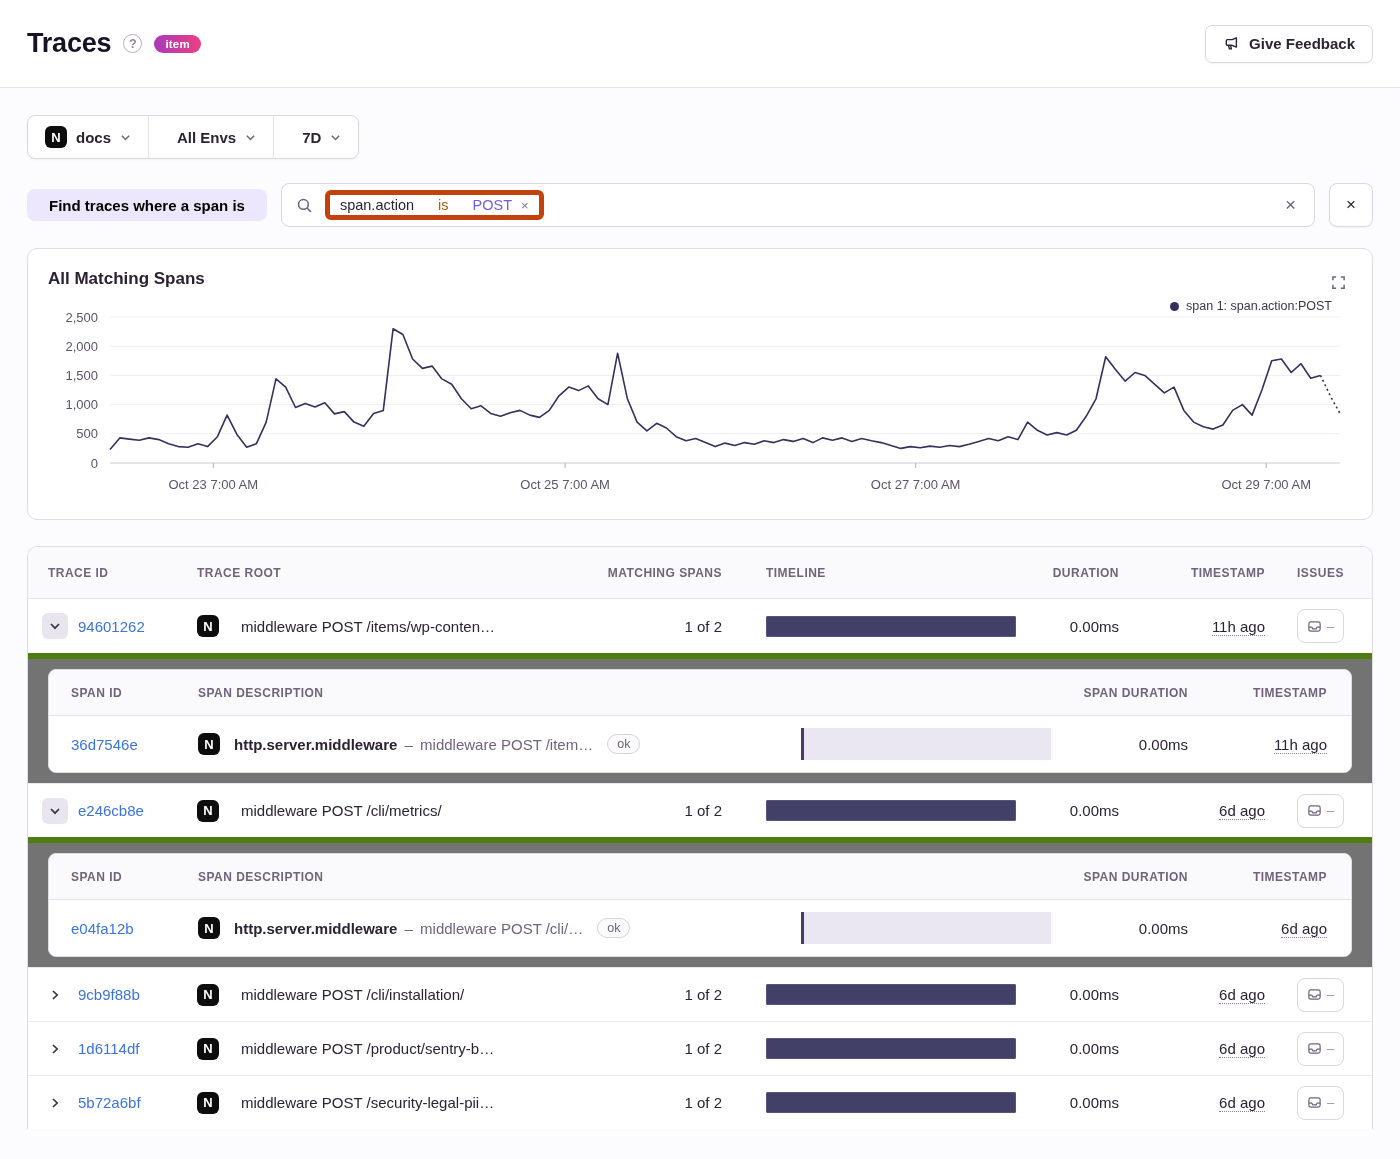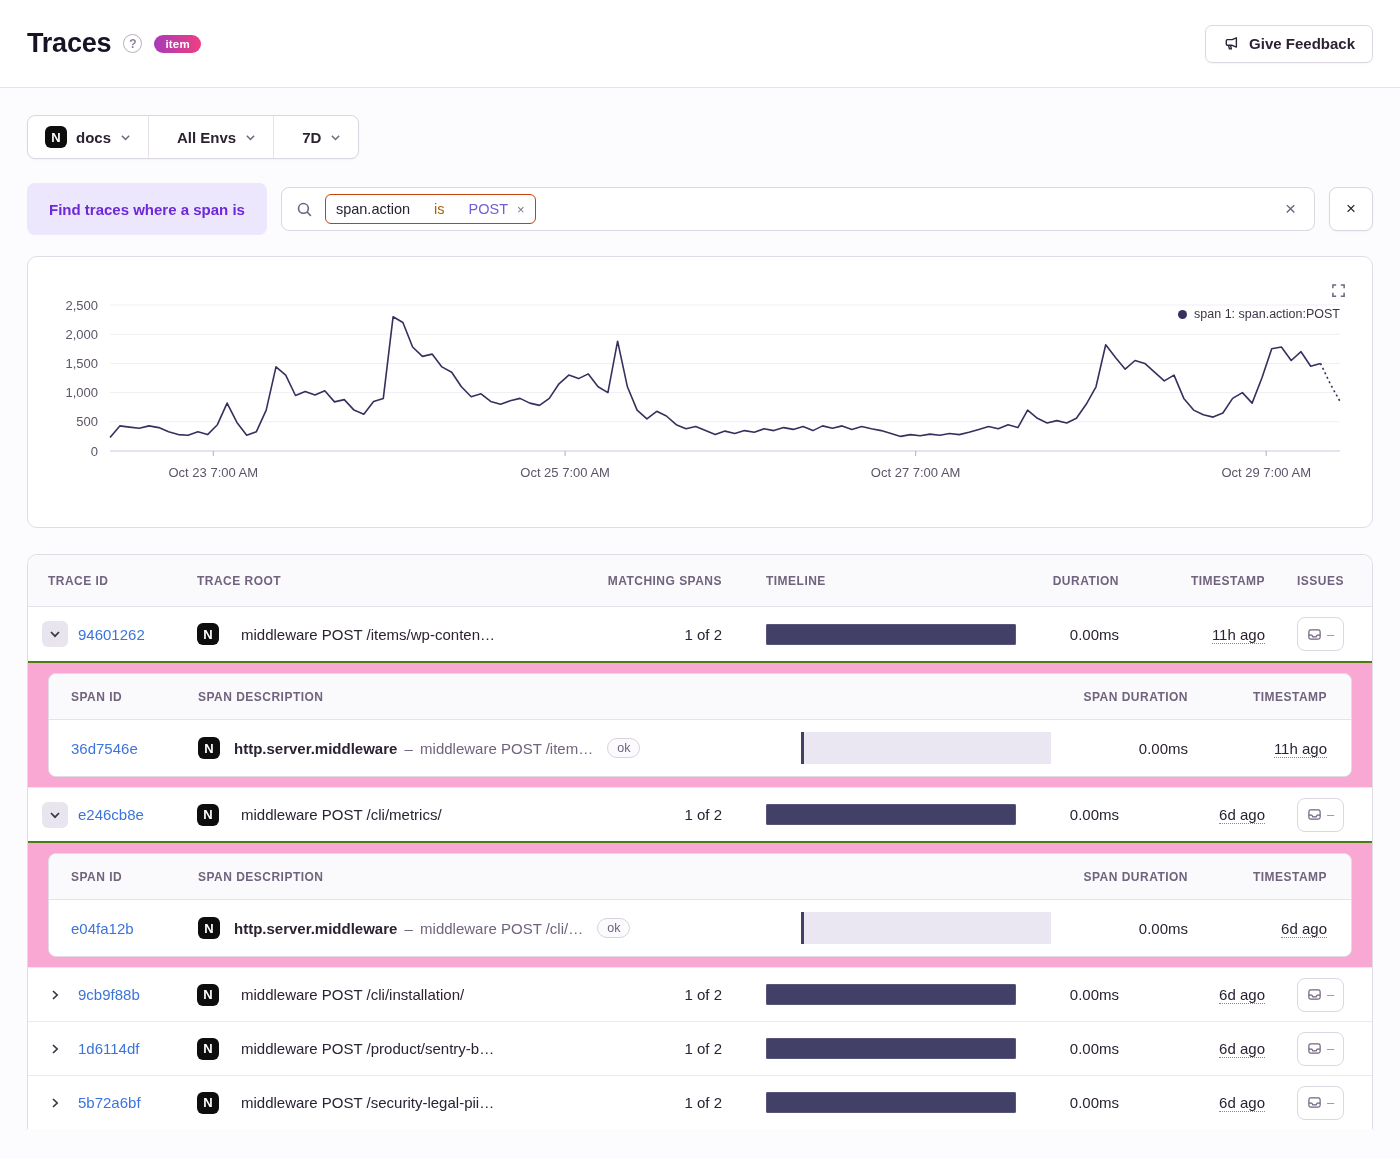--- a/index.html
+++ b/index.html
@@ -41,29 +41,29 @@
   }
   .filter-seg + .filter-seg { border-left:1px solid #e7e1ec;padding-left:28px; }
   .n-icon {
     width:22px; height:22px; background:#0d0d0d; color:#fff; border-radius:6px;
     font-size:13px; font-weight:700; display:inline-flex; align-items:center; justify-content:center; flex:none;
   }
   .chev-down-sm { color:#71637e; display:inline-flex; }
   
   .query-row { margin-top:24px; display:flex; align-items:center; }
   .query-label {
-    height:52px; display:flex; align-items:center; padding:12px 22px; background:#ece7fc;
-    color:#6d28d9; font-weight:700; font-size:15px; border-radius:8px; flex:none;
+    height:32px; display:flex; align-items:center; padding:12px 22px; background:#ece7fc;
+    color:#000000; font-weight:700; font-size:15px; border-radius:8px; flex:none;
   }
   .search-box {
     flex:1; margin:0 14px; height:44px; background:#fff; border:1px solid #dcd6e1; border-radius:8px;
     display:flex; align-items:center; padding:0 14px; gap:12px;
   }
   .search-token {
-    display:inline-flex; align-items:center; height:30px; border:1px solid #c2410c; border-radius:6px;
+    display:inline-flex; align-items:center; height:30px; border:5px solid #c2410c; border-radius:6px;
     padding:0 10px; font-size:14.5px; cursor:pointer; background:#fff; flex:none;
   }
   .tok-key { color:#2b2233; }
   .tok-op  { color:#a16207; margin:0 24px; }
   .tok-val { color:#6e5fd9; }
   .tok-x   { color:#80708f; margin-left:9px; font-size:13px; }
   .search-input { border:none; outline:none; flex:1; height:100%; font-size:15px; font-family:inherit; background:transparent; }
   .search-clear { color:#71637e; font-size:19px; cursor:pointer; padding:0 4px; }
   .remove-span-btn {
     width:44px; height:44px; background:#fff; border:1px solid #dcd6e1; border-radius:8px;
@@ -75,21 +75,21 @@
     color:#2b2233; cursor:pointer; box-shadow:0 1px 2px rgba(43,34,51,0.04); font-family:inherit;
   }
   
   .chart-panel {
     position:relative; margin-top:21px; background:#fff; border:1px solid #e0dce5; border-radius:10px;
     padding:20px 20px 8px 20px; height:272px;
   }
   .chart-title { font-size:17px; font-weight:700; color:#2b2233; }
   .expand-icon { position:absolute; top:26px; right:26px; color:#71637e; cursor:pointer; }
   .chart-legend {
-    position:absolute; top:50px; right:32px; display:flex; align-items:center; gap:7px;
+    position:absolute; top:50px; right:40px; display:flex; align-items:center; gap:7px;
     font-size:12.5px; color:#3e3446;
   }
   .legend-dot { width:9px; height:9px; border-radius:50%; background:#36305f; }
   #chart-svg { width:1298px; height:210px; margin-top:14px; display:block; }
   .ytick,.xtick { font-family:"Liberation Sans","DejaVu Sans",sans-serif; font-size:13px; fill:#5d5468; }
   
   .table-panel {
     margin-top:26px; background:#fff; border:1px solid #e0dce5; border-radius:10px 10px 0 0;
     border-bottom:none; overflow:hidden;
   }
@@ -117,21 +117,21 @@
   .c-dur { text-align:right; padding-right:16px; }
   .c-ts { text-align:right; padding-right:22px; }
   .ts { border-bottom:1px dotted #8d819c; cursor:pointer; white-space:nowrap; }
   .c-issues { display:flex; justify-content:flex-start; padding-left:10px; }
   .issues-btn {
     width:47px; height:34px; border:1px solid #dcd6e1; background:#fff; border-radius:8px;
     display:flex; align-items:center; justify-content:center; gap:5px; cursor:pointer; color:#71637e;
   }
   .issues-dash { color:#9a8fa6; font-size:13px; }
   
-  .subwrap { background:#f9a8d4; border-top:2px solid #4d7c0f; padding:10px 20px; }
+  .subwrap { background:#737373; border-top:6px solid #4d7c0f; padding:10px 20px; }
   .subtable { background:#fff; border:1px solid #e0dce5; border-radius:8px; overflow:hidden; }
   .sgrid { display:grid; grid-template-columns:125px minmax(0,1fr) 250px 155px 145px; align-items:center; }
   .subhead { height:46px; background:#faf9fb; border-bottom:1px solid #e7e1ec; }
   .sh1 { padding-left:22px; } .sh2 { padding-left:24px; }
   .sh4 { text-align:right; padding-right:18px; } .sh5 { text-align:right; padding-right:24px; }
   .srow { height:56px; background:#fff; }
   .s-id { padding-left:22px; }
   .s-desc { display:flex; align-items:center; gap:14px; padding-left:24px; overflow:hidden; white-space:nowrap; }
   .s-op { font-weight:700; }
   .s-sep { color:#71637e; margin:0 3px; }
@@ -213,20 +213,21 @@
         <span class="tok-x">×</span>
       </span>
       <input class="search-input" value="" style="">
       <span class="search-clear">×</span>
     </div>
     <button class="remove-span-btn">×</button>
   </div>
 
 
   <section class="chart-panel">
+    <div class="chart-title">All Matching Spans</div>
     <span class="expand-icon">
       <svg class="icon" width="15" height="15" viewBox="0 0 16 16" fill="none" stroke="currentColor" stroke-width="1.6">
           <path d="M2 5.5 V2 h3.5"></path>
           <path d="M10.5 2 H14 v3.5"></path>
           <path d="M14 10.5 V14 h-3.5"></path>
           <path d="M5.5 14 H2 v-3.5"></path>
         </svg>
     </span>
     <div class="chart-legend">
       <span class="legend-dot"></span>

